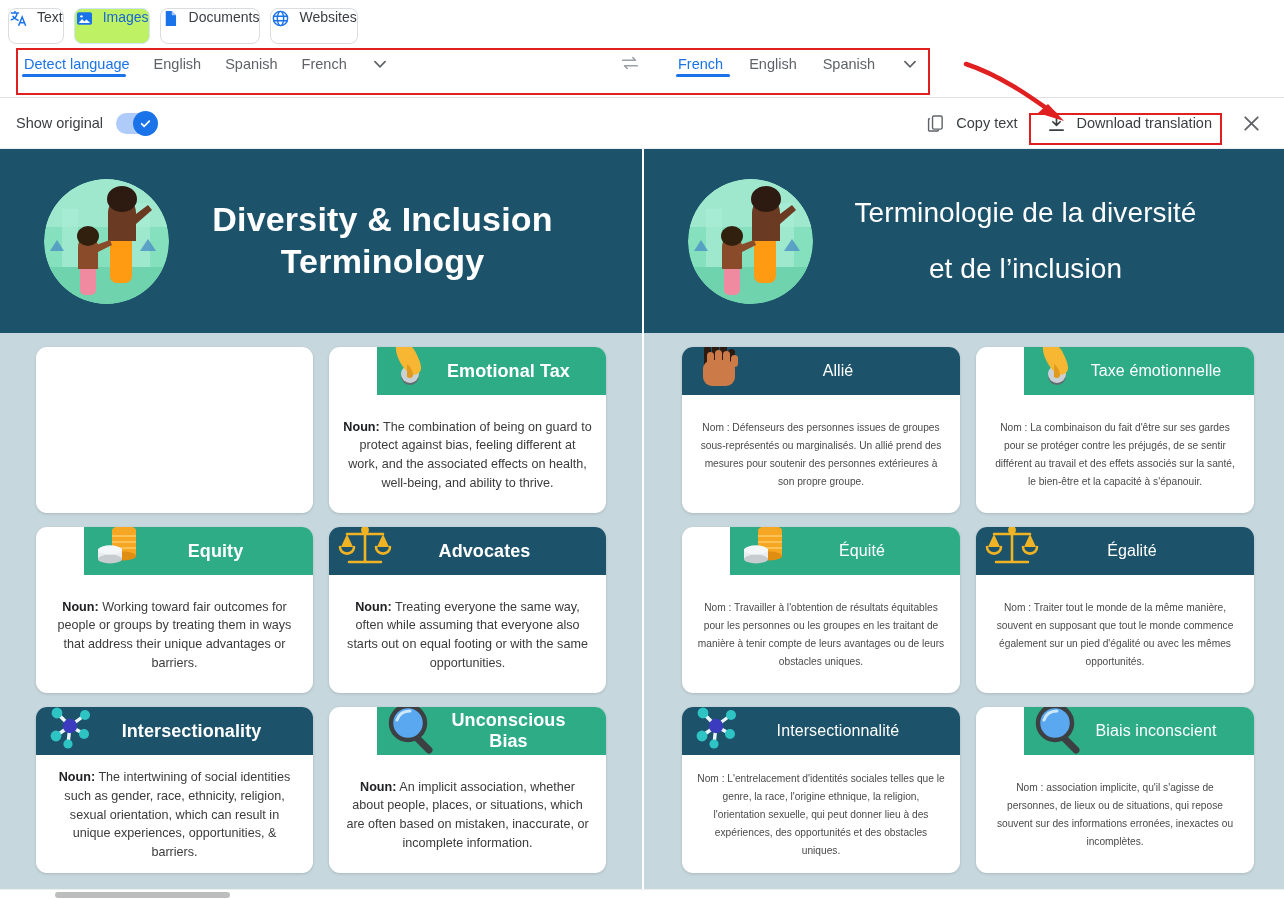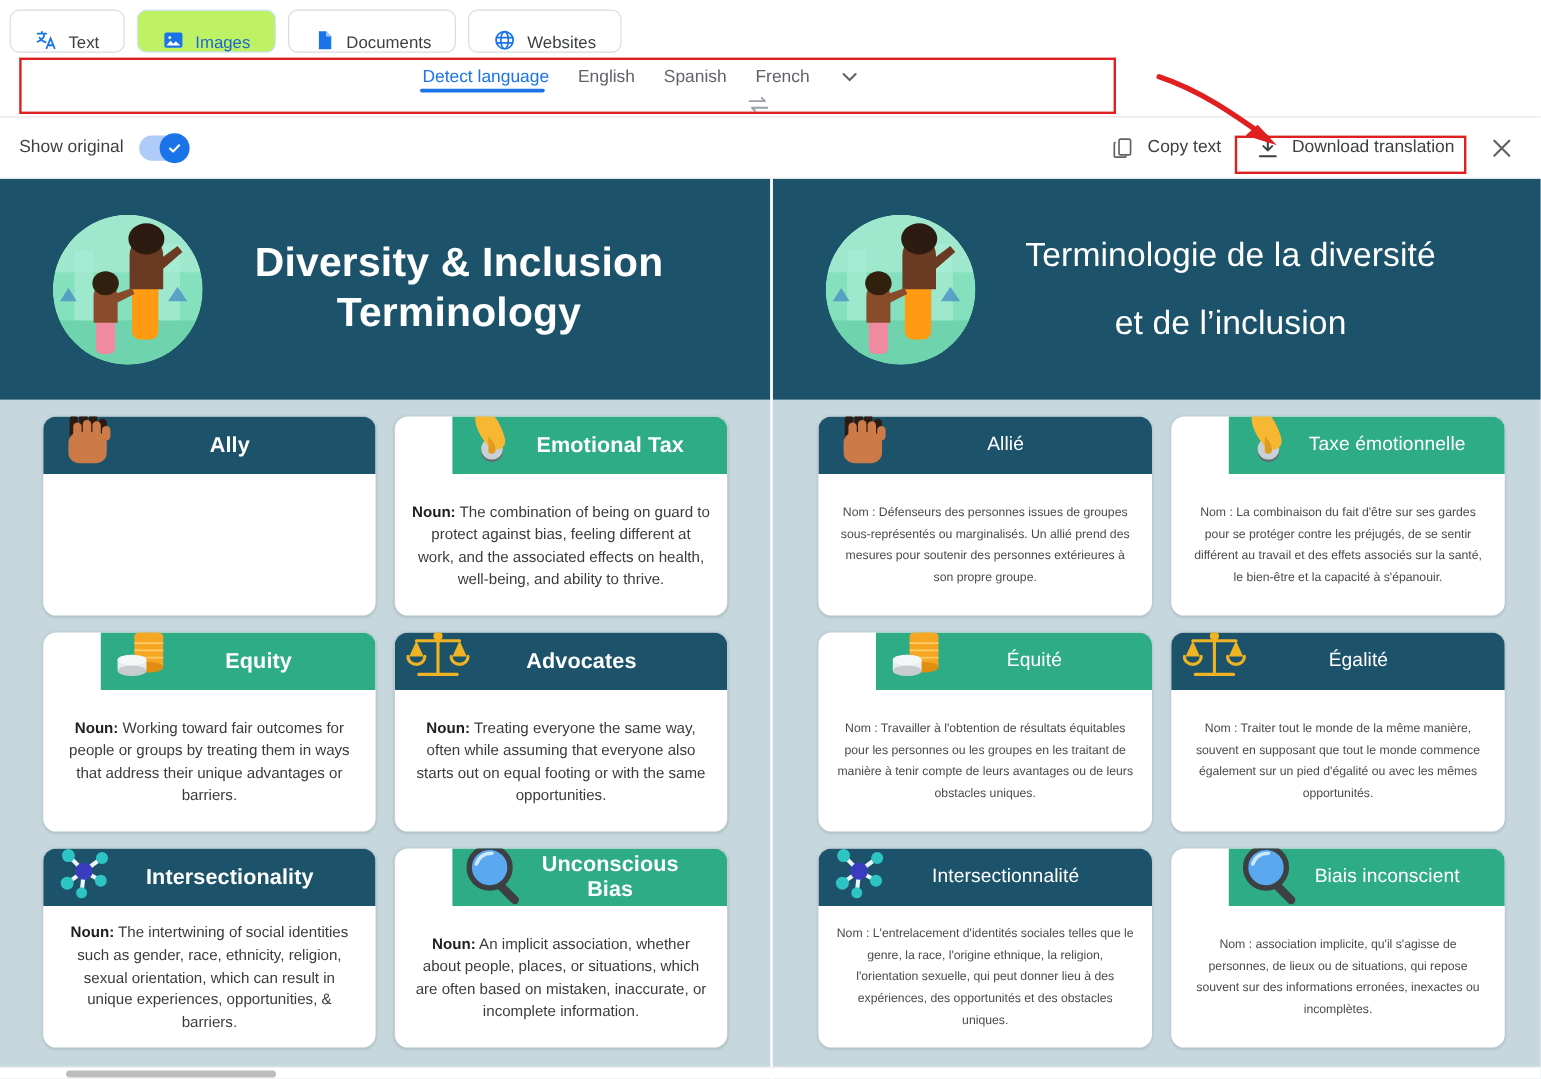--- a/index.html
+++ b/index.html
@@ -14,46 +14,45 @@
   
   .tabbar{
     height:52px;
     display:flex;
     align-items:center;
     gap:10px;
     padding:0 8px;
     background:#fff;
   }
   .tab{
-    display:flex; align-items:flex-end; gap:9px;
+    display:flex; align-items:flex-start; gap:9px;
     height:36px;
-    padding:0 20px;
+    padding:0 0;
     border:1px solid #dadce0;
     border-radius:8px;
     background:#fff;
     font-size:14px;
     color:#3c4043;
     cursor:pointer;
     white-space:nowrap;
   }
   .tab.active{
     background:#bef264;
     border-color:#d2e3fc;
     color:#1967d2;
   }
   .tab .ic{ width:19px; height:19px; display:block; flex:0 0 19px; }
 
   
   .langwrap{ position:relative; height:46px; }
   .langbar{
     position:absolute; inset:0;
-    display:flex; align-items:center;
+    display:flex; align-items:flex-start;
     border-bottom:1px solid #e0e0e0;
     background:#fff;
-    flex-direction:column;
   }
   .langside{
     display:flex; align-items:center;
     position:relative;
   }
   .langside.left{ width:628px; padding-left:22px; gap:20px;}
   .langside.right{ flex:1; padding-left:24px; gap:22px;}
   .lang{
     font-size:14.5px;
     color:#5f6368;
@@ -321,36 +320,20 @@
       </div>
       <div class="hero-title en">
         <div>Diversity &amp; Inclusion</div>
         <div>Terminology</div>
       </div>
     </div>
 
     <div class="grid">
 
       <div class="card">
-        <div class="card-head navy">
-          <div class="card-icon">
-            <svg viewBox="0 0 56 56" width="56" height="56">
-              <rect x="14" y="6" width="7" height="20" rx="3.5" fill="#2d1a11"></rect>
-              <rect x="22" y="4" width="7" height="22" rx="3.5" fill="#2d1a11"></rect>
-              <rect x="30" y="5" width="7" height="21" rx="3.5" fill="#2d1a11"></rect>
-              <rect x="38" y="9" width="7" height="18" rx="3.5" fill="#2d1a11"></rect>
-              <rect x="13" y="20" width="32" height="26" rx="9" fill="#cc7a47"></rect>
-              <rect x="17" y="12" width="7" height="14" rx="3.5" fill="#cc7a47"></rect>
-              <rect x="25" y="10" width="7" height="16" rx="3.5" fill="#cc7a47"></rect>
-              <rect x="33" y="11" width="7" height="15" rx="3.5" fill="#cc7a47"></rect>
-              <rect x="41" y="15" width="7" height="12" rx="3.5" fill="#cc7a47"></rect>
-            </svg>
-          </div>
-          <div class="card-title">Ally</div>
-        </div>
       </div>
 
       <div class="card">
         <div class="card-head teal">
           <div class="card-icon">
             <svg viewBox="0 0 56 56" width="56" height="56">
               <circle cx="25" cy="36" r="9" fill="#5f6c72"></circle>
               <circle cx="25" cy="34" r="9" fill="#c9d1d6"></circle>
               <path d="M12 4c6-3 14 0 18 7 3 6 6 12 6 17 0 5-5 8-10 6-5-2-9-8-12-14-3-6-4-13-2-16z" fill="#f7b733"></path>
               <path d="M22 24c3 2 6 7 6 11 0 3-3 4-6 2z" fill="#e09a1e"></path>

